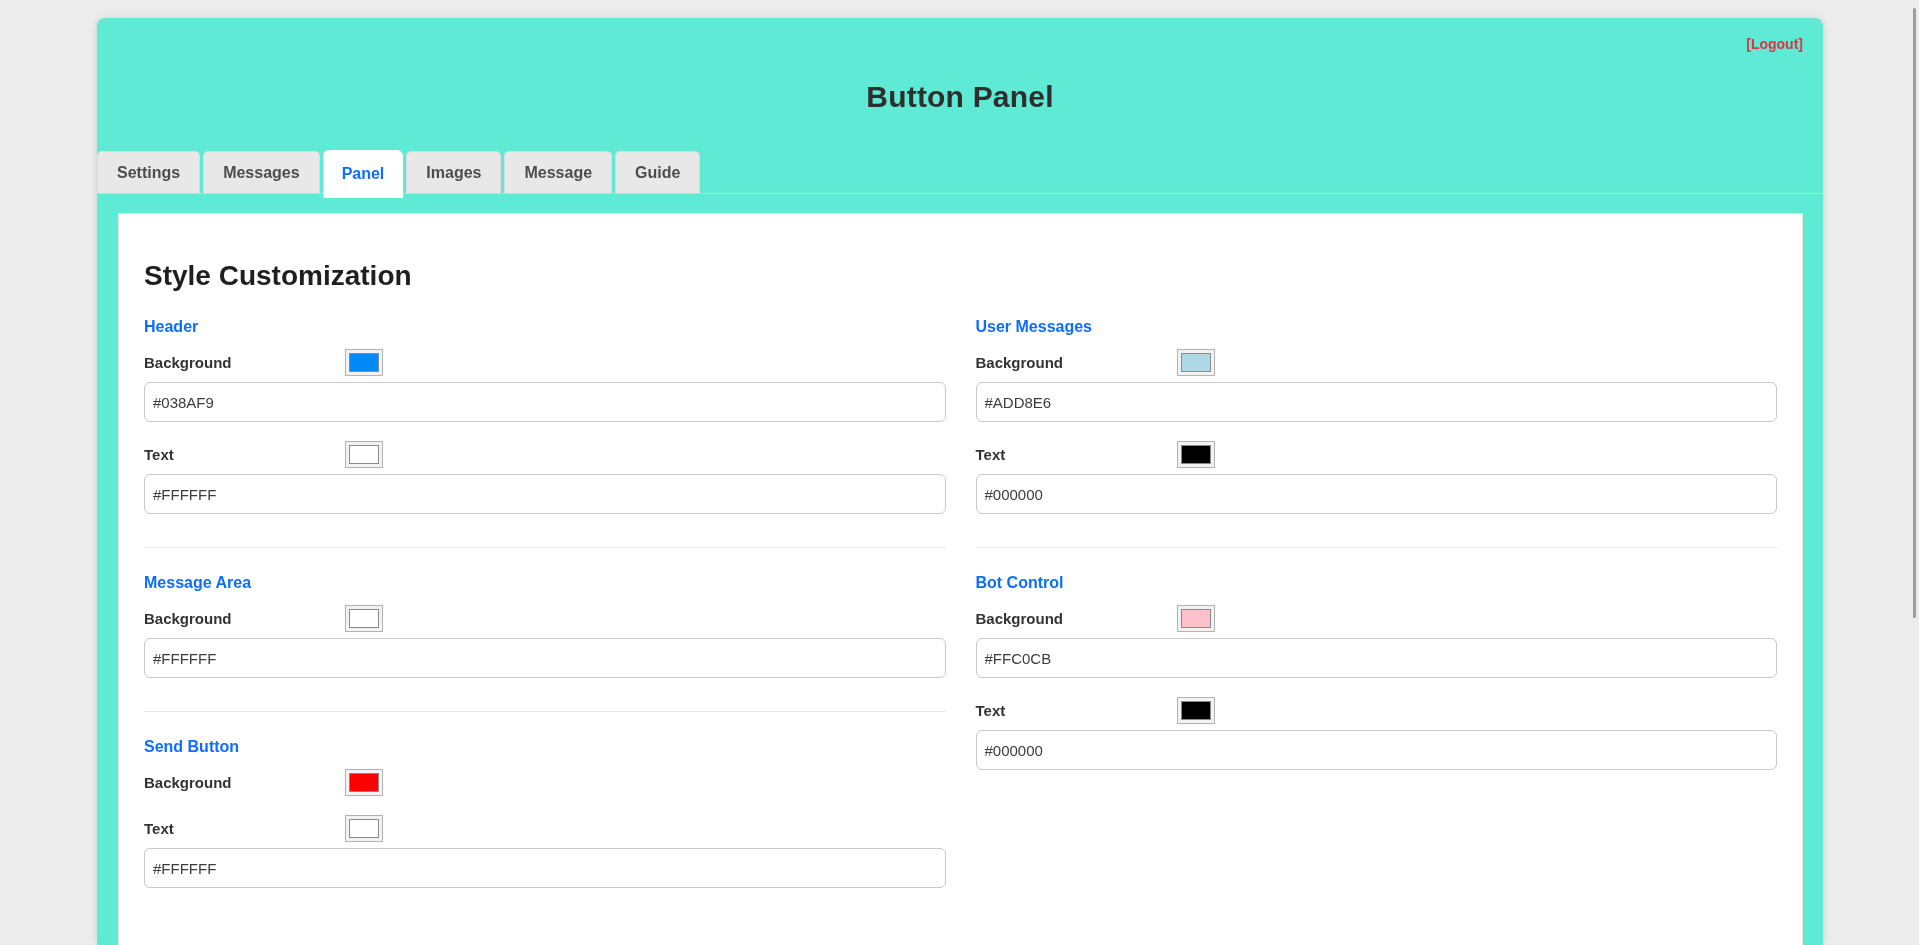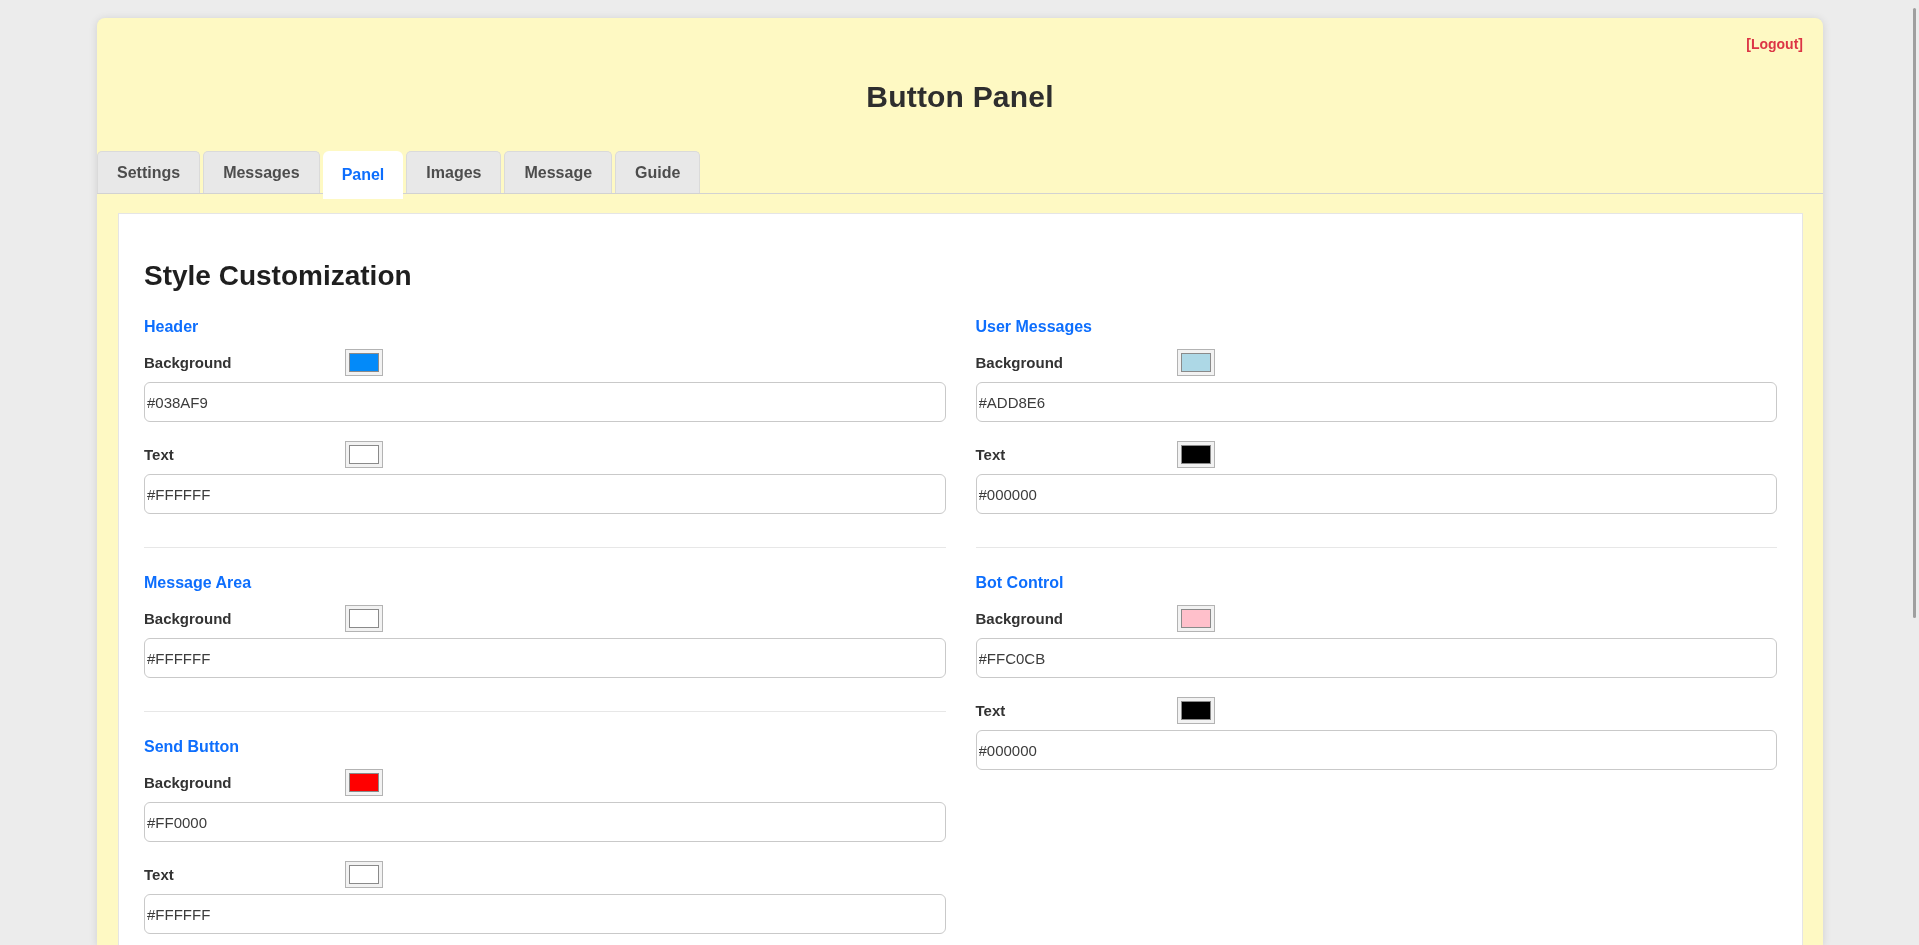--- a/index.html
+++ b/index.html
@@ -8,21 +8,21 @@
     overflow: hidden;
     background: #ececec;
     font-family: "Liberation Sans", sans-serif;
   }
 
   
   .card {
     position: absolute;
     left: 97px; top: 18px;
     width: 1726px; height: 927px;
-    background: #fef9c3;
+    background: #5eead4;
     border-radius: 8px 8px 0 0;
     box-shadow: 0 1px 8px rgba(0,0,0,0.12);
   }
 
   .logout {
     position: absolute;
     top: 18px; right: 20px;
     font-size: 14px; font-weight: 700;
     color: var(--logout-red, #dc3545);
     text-decoration: none;
@@ -37,21 +37,21 @@
     color: #2e2e2e;
     letter-spacing: 0.2px;
   }
 
   
   .tab-strip {
     position: absolute;
     left: 0; top: 133px;
     width: 100%; height: 43px;
     display: flex;
-    align-items: flex-start;
+    align-items: center;
     border-bottom: 1px solid #d2d2d2;
   }
   .tab {
     height: 42px;
     padding: 0 19px;
     margin-right: 3px;
     display: flex; align-items: center;
     background: #e8e8e8;
     border: 1px solid #dadada;
     border-bottom: none;
@@ -118,21 +118,21 @@
   }
   .swatch-inner {
     display: block;
     width: 100%; height: 100%;
     border: 1px solid #8a8a8a;
   }
   .text-input {
     width: 100%; height: 40px;
     border: 1px solid #c9c9c9;
     border-radius: 6px;
-    padding: 0 2px;
+    padding: 0 8px;
     font-family: inherit;
     font-size: 15px;
     color: #3c3c3c;
     background: #ffffff;
     outline: none;
   }
   hr.section-divider {
     border: none;
     border-top: 1px solid #e7e7e7;
     margin: 33px 0 26px 0;
@@ -193,21 +193,21 @@
               </div><input type="text" class="text-input" value="#FFFFFF" style=""></div>
           </div>
           <hr class="section-divider">
           <div class="section">
             <h3 class="section-title">Send Button</h3>
             <div class="field"><div class="label-row">
                 <span class="flabel">Background</span>
                 <span class="swatch">
                   <span class="swatch-inner" style="background: rgb(255, 0, 0);"></span>
                 </span>
-              </div><input type="text" class="text-input" value="#FF0000" style=""></div>
+              </div></div>
             <div class="field"><div class="label-row">
                 <span class="flabel">Text</span>
                 <span class="swatch">
                   <span class="swatch-inner" style="background: rgb(255, 255, 255);"></span>
                 </span>
               </div><input type="text" class="text-input" value="#FFFFFF" style=""></div>
           </div>
         </div>
       <div class="col">
           <div class="section">

